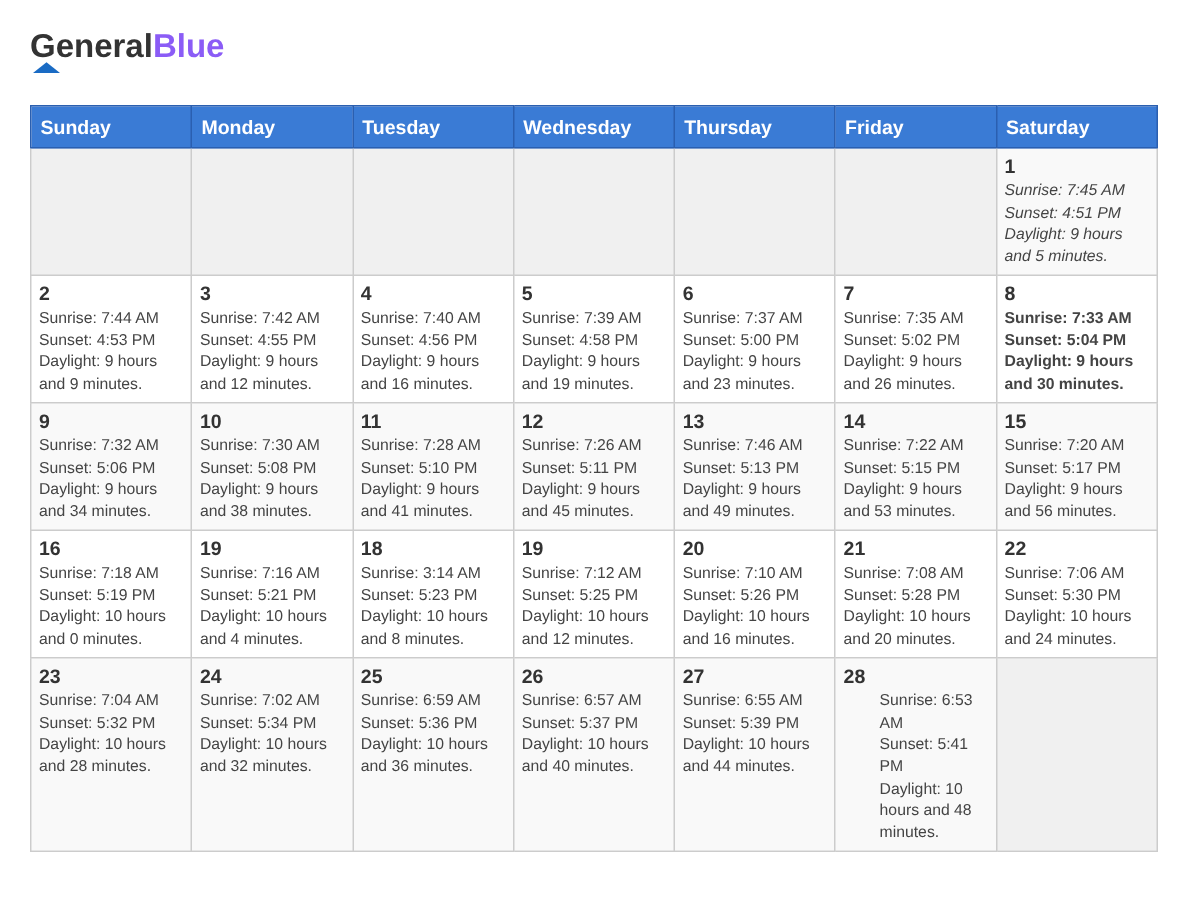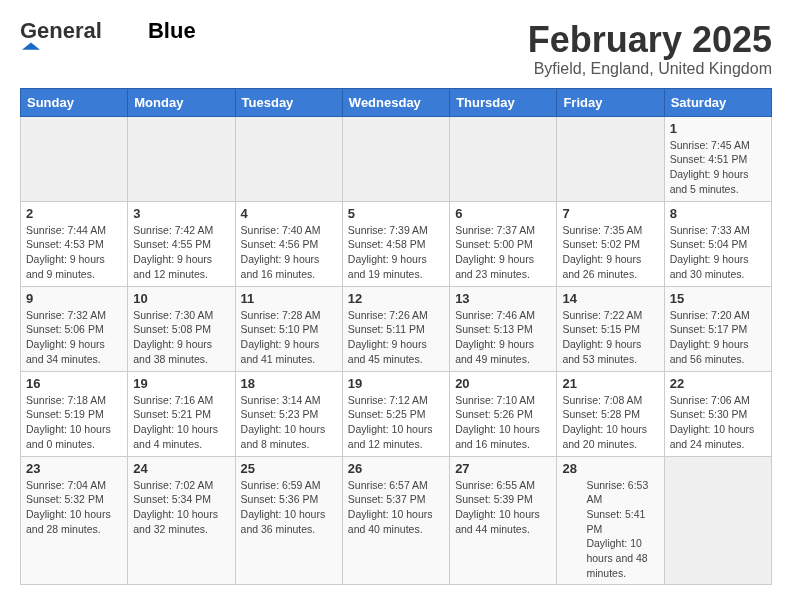--- a/index.html
+++ b/index.html
@@ -19,21 +19,21 @@
     .logo {
       display: flex;
       align-items: center;
     }
     .logo-text {
       font-size: 22px;
       font-weight: bold;
       line-height: 1;
     }
     .logo-general { color: #333; }
-    .logo-blue { color: #000000; padding-left: 46px; }
+    .logo-blue { color: #8b5cf6; }
     .logo-icon {
       width: 18px;
       height: 18px;
       margin-left: 2px;
       margin-top: -8px;
     }
     .title-block {
       text-align: right;
     }
     .month-title {
@@ -98,24 +98,20 @@
   <div class="logo">
     <div>
       <div class="logo-text">
         <span class="logo-general">General</span><span class="logo-blue">Blue</span>
       </div>
       <svg class="logo-icon" viewBox="0 0 20 10">
         <polygon points="0,8 10,0 20,8" fill="#1a6bc4"></polygon>
       </svg>
     </div>
   </div>
-  <div class="title-block">
-    <div class="month-title">February 2025</div>
-    <div class="location">Byfield, England, United Kingdom</div>
-  </div>
 </div>
 
 <table class="calendar">
   <thead>
     <tr>
     <th>Sunday</th>
         <th>Monday</th>
         <th>Tuesday</th>
         <th>Wednesday</th>
         <th>Thursday</th>
@@ -126,21 +122,21 @@
   <tbody id="calendar-body">
   <tr>
         <td class="empty-cell"></td>
         <td class="empty-cell"></td>
         <td class="empty-cell"></td>
         <td class="empty-cell"></td>
         <td class="empty-cell"></td>
         <td class="empty-cell"></td>
         <td>
           <span class="day-num">1</span>
-          <div class="day-info" style="white-space: pre-line;">Sunrise: 7:45 AM
+          <div class="day-info" style="white-space: pre-line; font-style: italic;">Sunrise: 7:45 AM
 Sunset: 4:51 PM
 Daylight: 9 hours and 5 minutes.</div>
         </td>
       </tr>
       <tr>
         <td>
           <span class="day-num">2</span>
           <div class="day-info" style="white-space: pre-line;">Sunrise: 7:44 AM
 Sunset: 4:53 PM
 Daylight: 9 hours and 9 minutes.</div>
@@ -170,21 +166,21 @@
 Daylight: 9 hours and 23 minutes.</div>
         </td>
         <td>
           <span class="day-num">7</span>
           <div class="day-info" style="white-space: pre-line;">Sunrise: 7:35 AM
 Sunset: 5:02 PM
 Daylight: 9 hours and 26 minutes.</div>
         </td>
         <td>
           <span class="day-num">8</span>
-          <div class="day-info" style="white-space: pre-line;">Sunrise: 7:33 AM
+          <div class="day-info" style="white-space: pre-line; font-weight: bold;">Sunrise: 7:33 AM
 Sunset: 5:04 PM
 Daylight: 9 hours and 30 minutes.</div>
         </td>
       </tr>
       <tr>
         <td>
           <span class="day-num">9</span>
           <div class="day-info" style="white-space: pre-line;">Sunrise: 7:32 AM
 Sunset: 5:06 PM
 Daylight: 9 hours and 34 minutes.</div>

